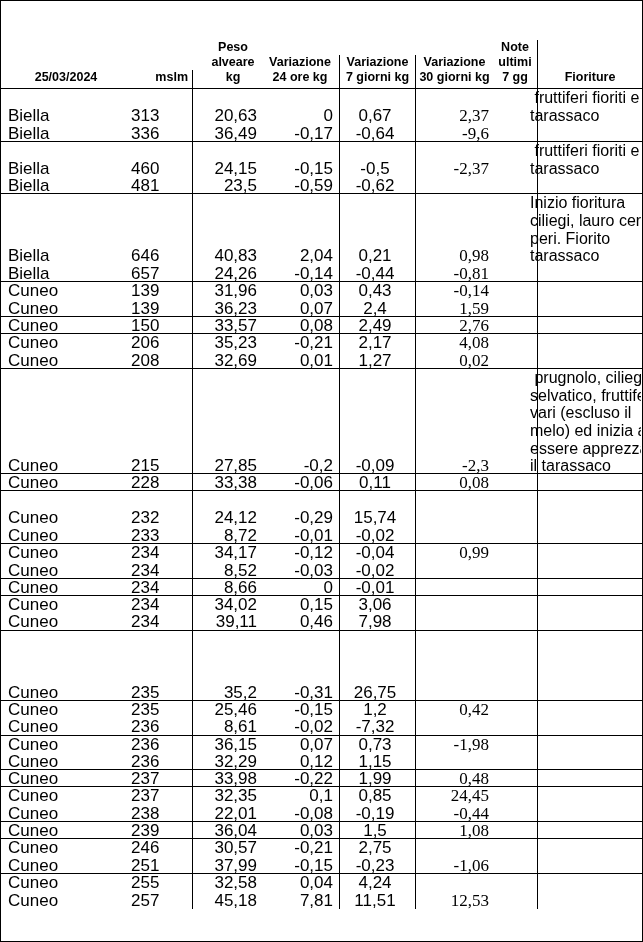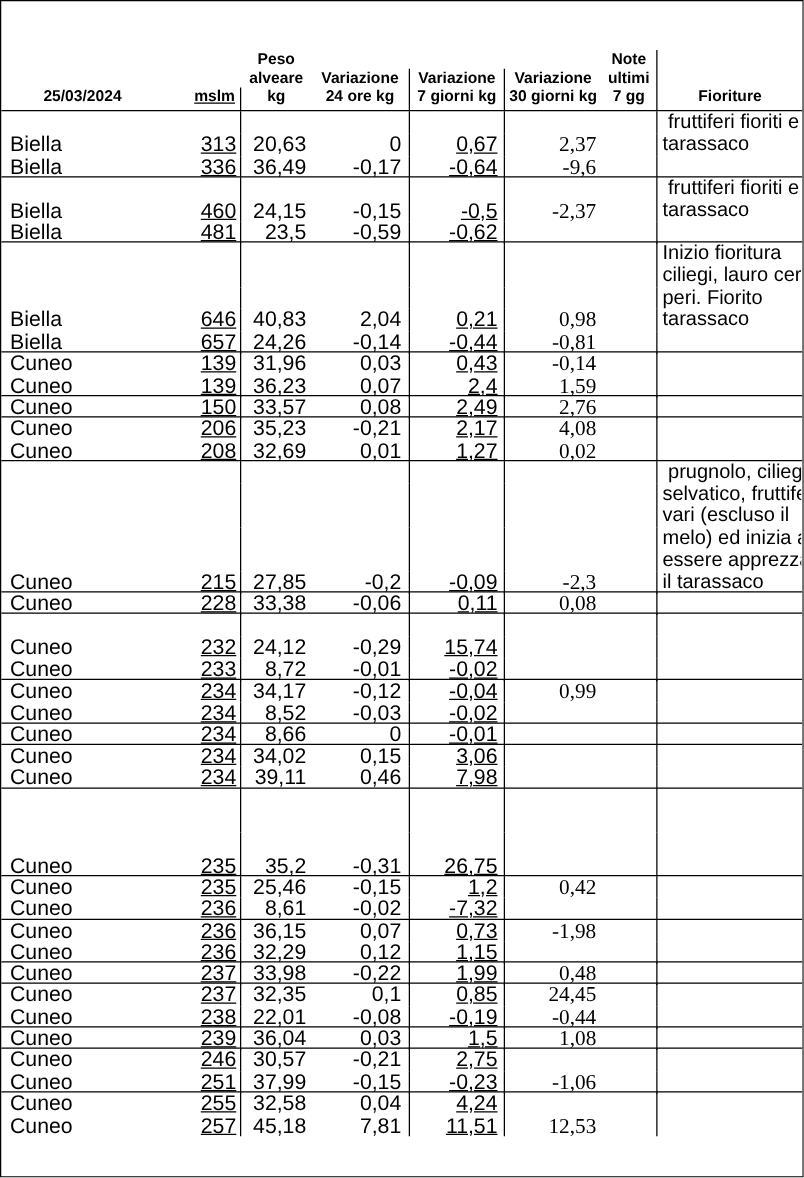--- a/index.html
+++ b/index.html
@@ -22,40 +22,40 @@
     height: 88.4px;
     border-bottom: 1.6px solid #000;
     font-weight: bold;
     font-size: 12.5px;
     line-height: 15px;
   }
   .hc { white-space: pre-line; padding-bottom: 3px; text-align: center; }
 
   
   .c-loc  { width: 130px; }
-  .c-mslm { width: 62px;  border-right: 1.3px solid #000; text-decoration: underline; }
-  .c-peso { width: 56px;  }
+  .c-mslm { width: 62px;  border-right: 1.3px solid #000; }
+  .c-peso { width: 56px; margin-left: 12px;  }
   .c-v24  { width: 79px;  border-right: 1.3px solid #000; }
   .c-v7   { width: 76px;  border-right: 1.3px solid #000; }
   .c-v30  { width: 77px;  }
   .c-note { width: 45px;  border-right: 1.3px solid #000; }
   .c-fior { flex: 1; }
 
   .hc.c-mslm { text-align: right; padding-right: 4px; }
 
   
   .group { position: relative; border-top: 1.6px solid #000; margin-top: -1.6px; }
   .group.first { border-top: none; margin-top: 0; }
 
   .row { display: flex; height: 17.7px; font-size: 17px; line-height: 17.7px; white-space: pre; }
   .row .c-loc  { text-align: left;  padding-left: 7px; overflow: hidden; }
-  .row .c-mslm { text-align: right; padding-right: 3px; }
+  .row .c-mslm { text-align: left; padding-right: 3px; }
   .row .c-peso { text-align: right; padding-right: 4px; }
   .row .c-v24  { text-align: right; padding-right: 6px; }
-  .row .c-v7   { text-align: right; padding-right: 5px; text-decoration: underline; }
+  .row .c-v7   { text-align: center; padding-right: 5px; }
   .row .c-v30  { text-align: right; padding-right: 4px; font-family: Liberation Serif, serif; }
 
   
   .note {
     position: absolute;
     top: 0;
     left: 525px;
     width: 115px;
     padding: 0 2px 0 4px;
     font-size: 16px;

